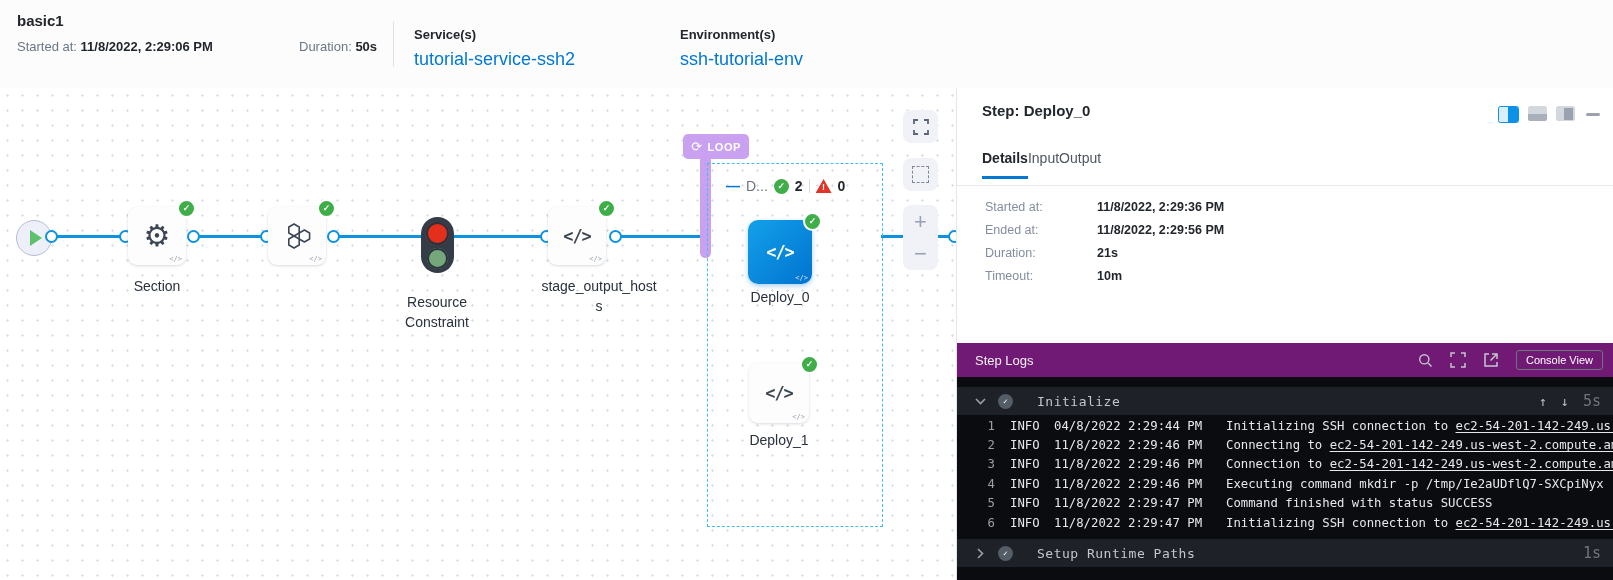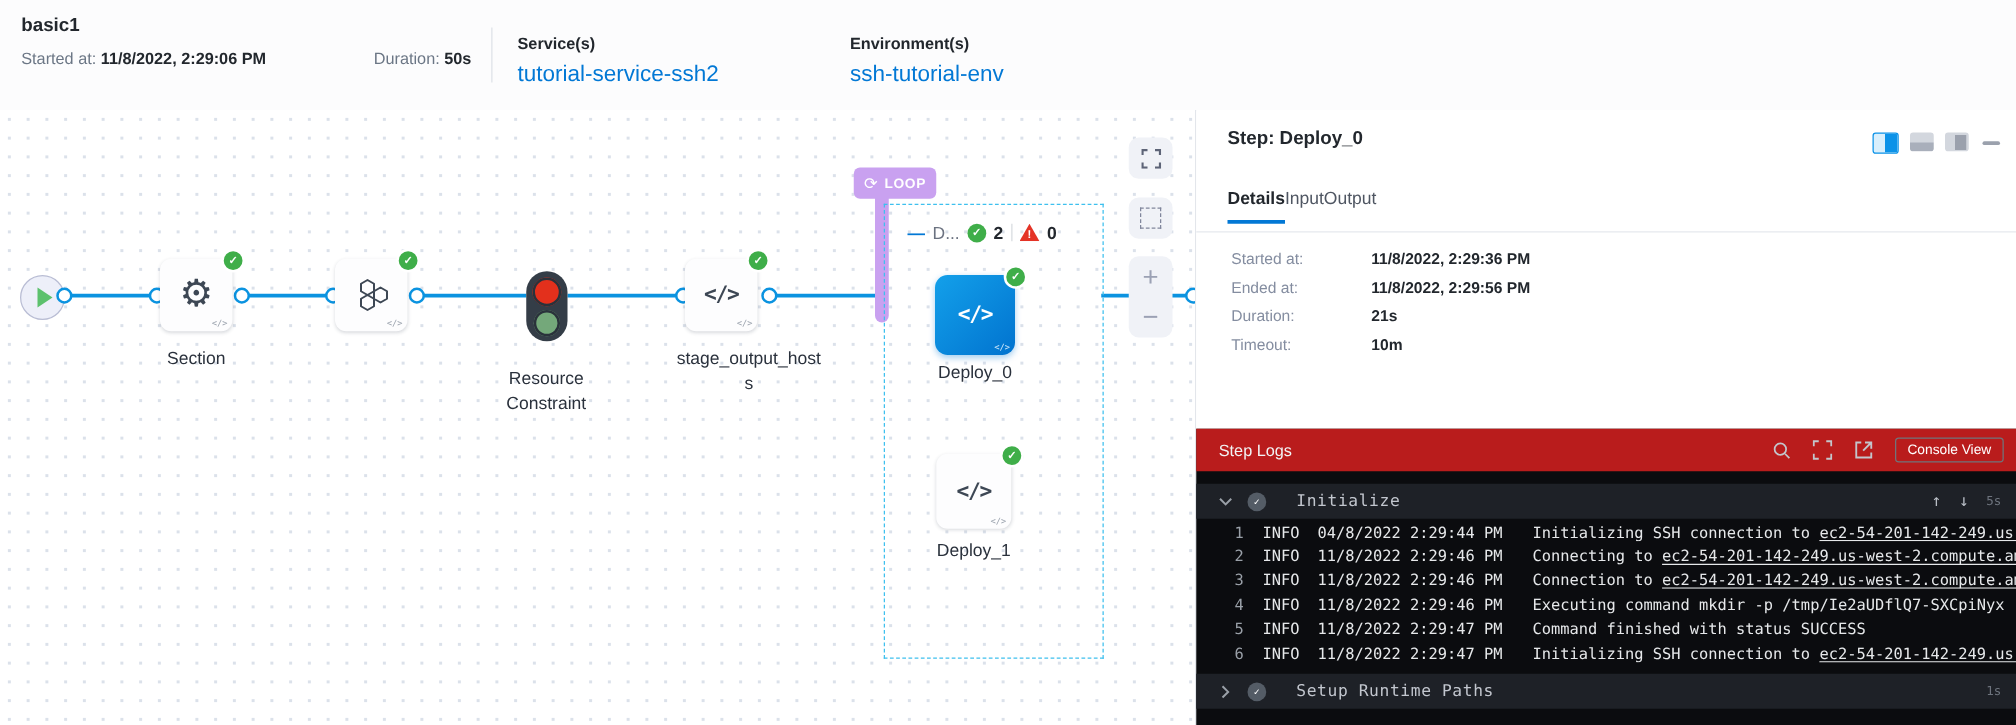--- a/index.html
+++ b/index.html
@@ -87,32 +87,32 @@
   .tab.active{font-weight:bold;color:#22272d;border-bottom:3px solid #0278d5;}
   .tabs-divider{left:0;top:97px;width:656px;height:1px;background:#e6e9ee;}
   .drow{left:28px;width:600px;height:23px;display:flex;font-size:12.5px;}
   .dlabel{width:112px;color:#848da0;}
   .dvalue{font-weight:bold;color:#22272d;}
   .dlink{color:#0278d5;cursor:pointer;}
 
   
   #logs{left:0;top:255px;width:656px;height:237px;background:#0b0c0f;color:#e6e8ea;
         font-family:"DejaVu Sans Mono",monospace;}
-  .logs-head{left:0;top:0;width:656px;height:34px;background:#b91c1c;display:flex;align-items:center;}
+  .logs-head{left:0;top:0;width:656px;height:34px;background:#701a75;display:flex;align-items:center;}
   .logs-title{margin-left:18px;font-size:13px;color:#f2f3f4;font-family:"Liberation Sans",sans-serif;}
   .lh-icons{position:absolute;right:10px;display:flex;align-items:center;gap:17px;}
   .console-btn{border:1px solid #70747b;border-radius:3px;color:#fff;font-size:11px;
                font-family:"Liberation Sans",sans-serif;padding:3px 9px;background:transparent;cursor:pointer;}
   .sec-row{left:0;width:656px;height:28px;background:#1e2127;display:flex;align-items:center;font-size:13px;color:#c2c6ce;}
   .sec-chev{margin-left:15px;width:16px;display:flex;justify-content:center;}
   .sec-check{margin-left:10px;width:15px;height:15px;border-radius:50%;background:#545c66;color:#fff;
              font-size:8px;display:flex;align-items:center;justify-content:center;}
   .sec-name{margin-left:24px;letter-spacing:.5px;}
   .sec-right{position:absolute;right:12px;display:flex;align-items:center;gap:14px;color:#b9bec6;}
-  .sec-dur{color:#6e747e;font-size:10px;}
+  .sec-dur{color:#6e747e;font-size:15px;}
   .log-lines{left:0;top:73px;width:656px;}
   .lrow{display:flex;height:19.4px;align-items:center;font-size:12.3px;white-space:nowrap;}
   .ln-num{width:38px;text-align:right;color:#9aa0a8;flex:none;}
   .ln-lvl{margin-left:15px;width:44px;flex:none;}
   .ln-time{width:172px;flex:none;}
   .ln-msg{flex:1;overflow:hidden;}
   .ln-link{text-decoration:underline;text-underline-offset:2px;}
 
   svg{display:block;}
 </style>

